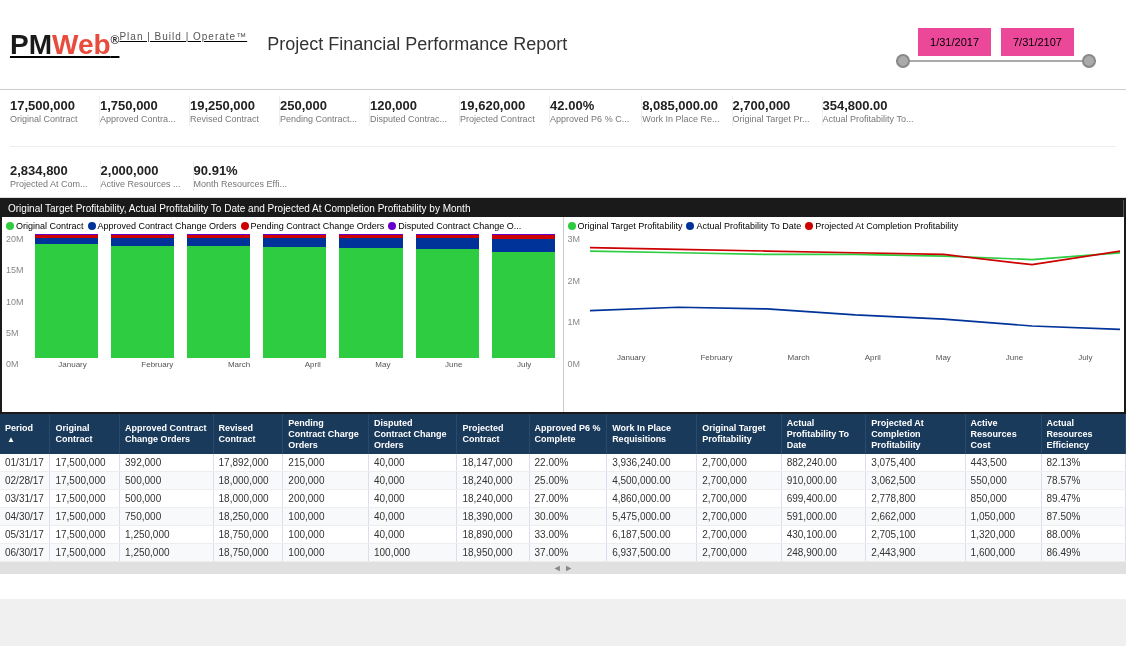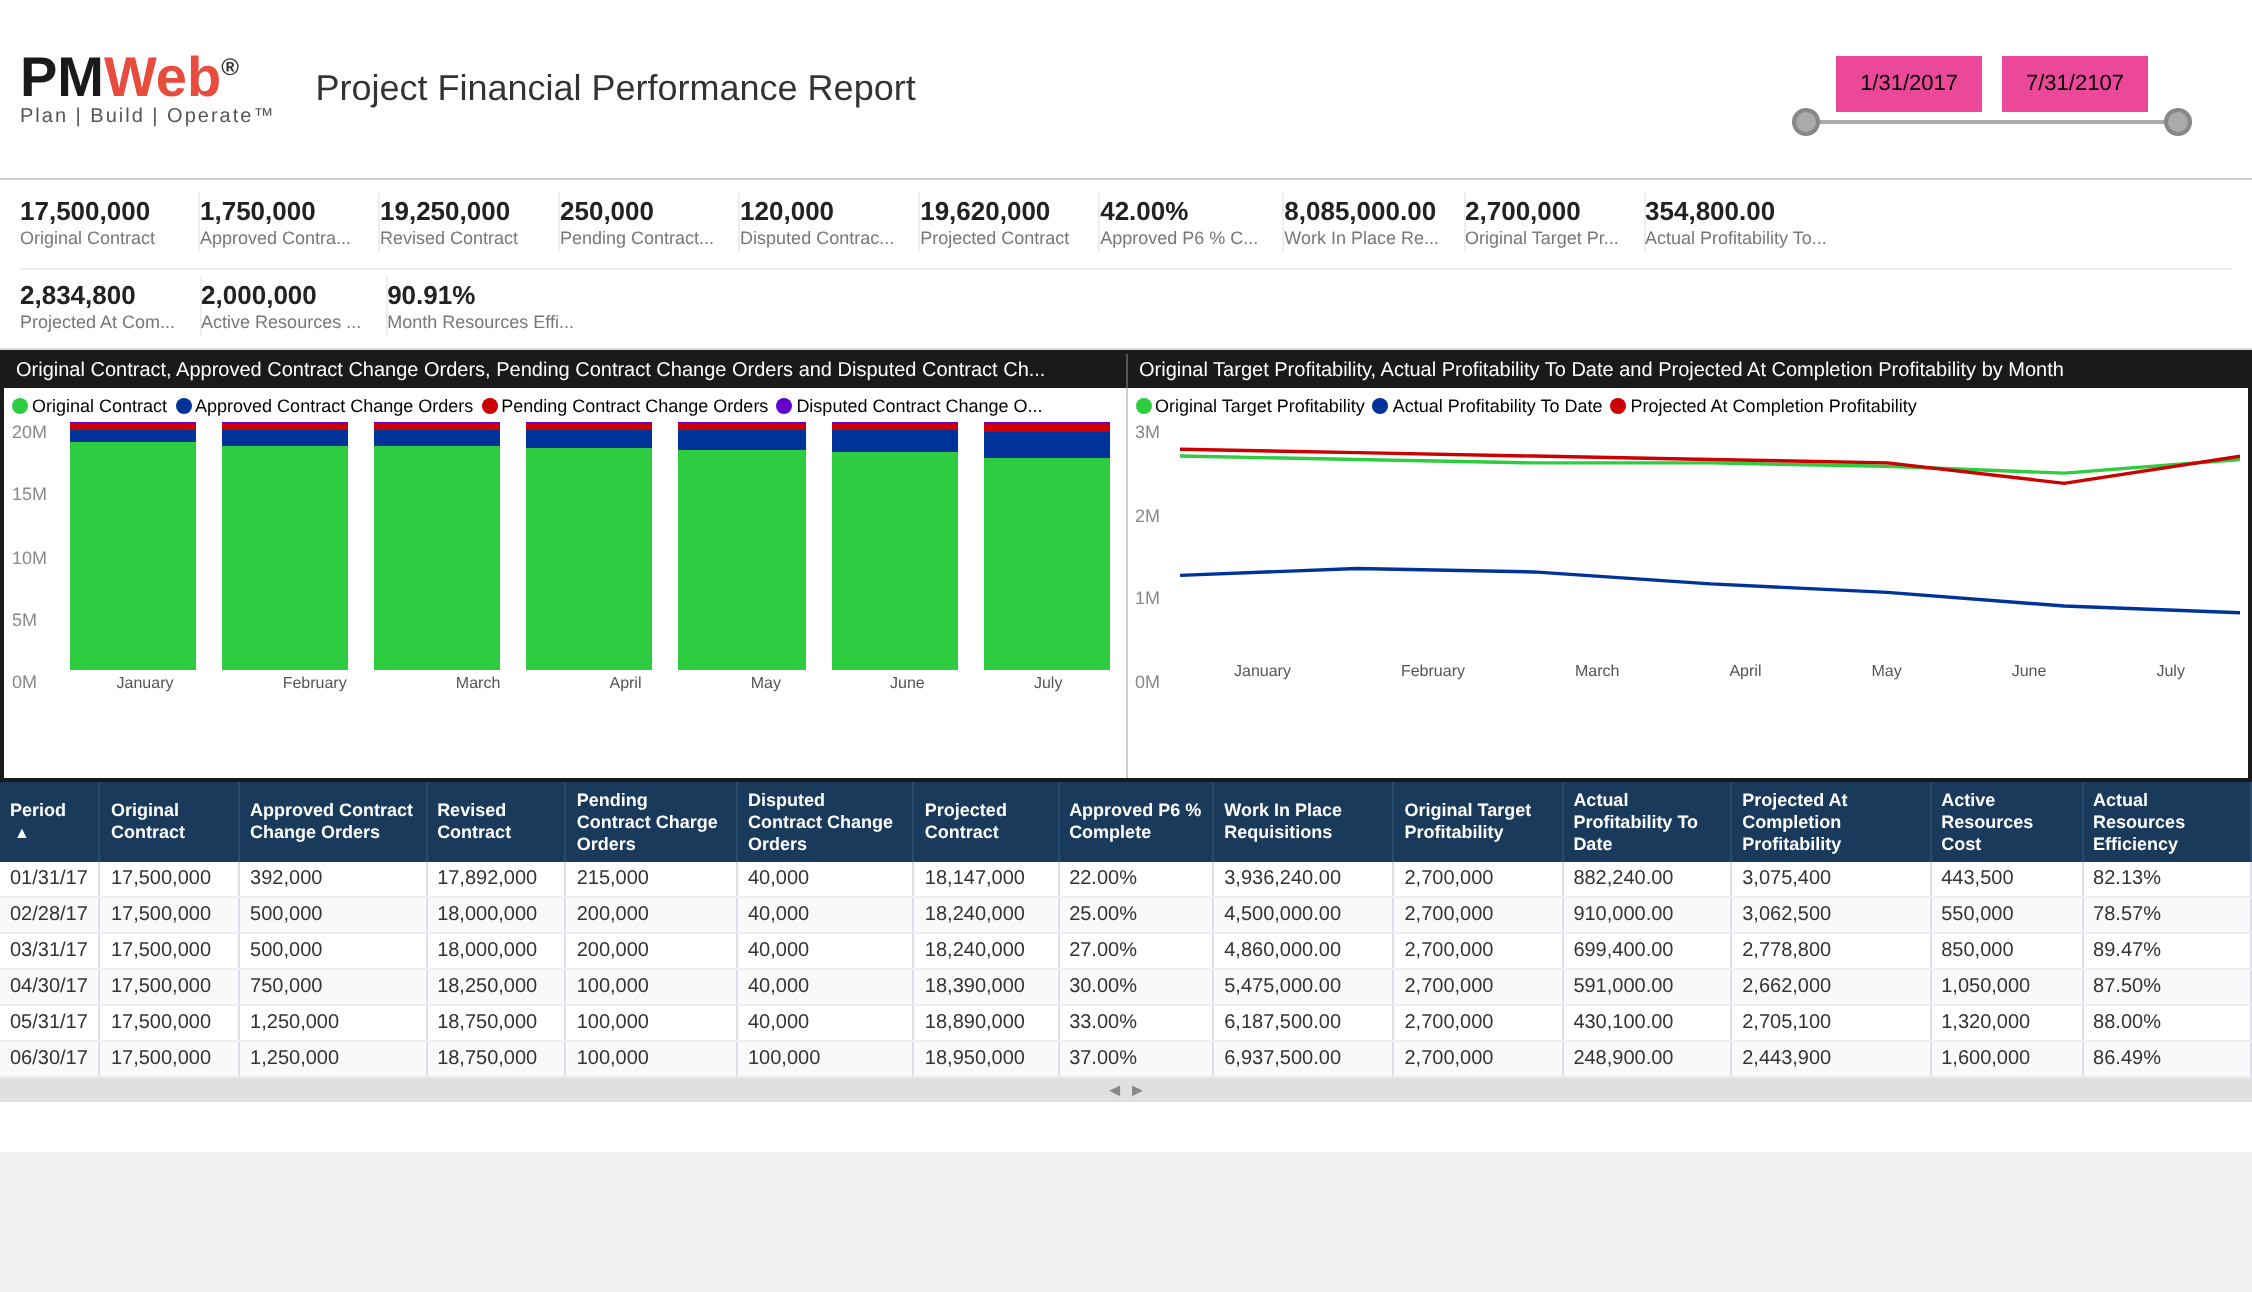--- a/index.html
+++ b/index.html
@@ -1,20 +1,20 @@
 <!DOCTYPE html>
 <html><head>
   <meta charset="utf-8">
   <style>
     * { box-sizing: border-box; margin: 0; padding: 0; font-family: Arial, sans-serif; }
     body { width: 1126px; height: 646px; overflow: hidden; background: #f0f0f0; font-size: 11px; }
 
     
     .header { display: flex; align-items: center; background: #fff; padding: 6px 10px; border-bottom: 1px solid #ccc; height: 90px; }
-    .logo-area { display: flex; flex-direction: column; margin-right: 20px; }
+    .logo-area { display: flex; flex-direction: row; margin-right: 20px; text-decoration: underline; }
     .logo-text { font-size: 28px; font-weight: bold; color: #333; line-height: 1; }
     .logo-text span.pm { color: #1a1a1a; }
     .logo-sub { font-size: 10px; color: #555; letter-spacing: 1px; }
     .report-title { font-size: 18px; color: #333; flex: 1; }
     .date-range { display: flex; flex-direction: column; align-items: center; margin-right: 20px; }
     .date-inputs { display: flex; gap: 10px; margin-bottom: 4px; }
     .date-box { border: 6px solid #ec4899; padding: 2px 6px; font-size: 11px; background: #ec4899; }
     .slider-line { display: flex; align-items: center; gap: 4px; }
     .slider-track { width: 200px; height: 2px; background: #aaa; position: relative; display: flex; align-items: center; }
     .slider-dot { width: 14px; height: 14px; border-radius: 50%; background: #aaa; border: 2px solid #888; position: absolute; }
@@ -117,39 +117,38 @@
       </div>
       <div class="kpi-item">
         <span class="kpi-value">2,700,000</span>
         <span class="kpi-label">Original Target Pr...</span>
       </div>
       <div class="kpi-item">
         <span class="kpi-value">354,800.00</span>
         <span class="kpi-label">Actual Profitability To...</span>
       </div>
     </div>
-  <div style="width:100%;display:flex;border-top:1px solid #eee;margin-top:8px;padding-top:3px;" id="kpi-row2">
+  <div style="width:100%;display:flex;border-top:1px solid #eee;margin-top:20px;padding-top:14px;" id="kpi-row2">
       <div class="kpi-item">
         <span class="kpi-value">2,834,800</span>
         <span class="kpi-label">Projected At Com...</span>
       </div>
       <div class="kpi-item">
         <span class="kpi-value">2,000,000</span>
         <span class="kpi-label">Active Resources ...</span>
       </div>
       <div class="kpi-item">
         <span class="kpi-value">90.91%</span>
         <span class="kpi-label">Month Resources Effi...</span>
       </div>
     </div>
 </div>
 
 <div class="charts-section">
   <div class="chart-headers">
-    <div class="chart-header" style="flex:1;border-right:1px solid #555;">Original Contract, Approved Contract Change Orders, Pending Contract Change Orders and Disputed Contract Ch...</div>
     <div class="chart-header" style="flex:1;">Original Target Profitability, Actual Profitability To Date and Projected At Completion Profitability by Month</div>
   </div>
   <div class="charts-container">
 
     <div class="chart-left">
       <div class="chart-legend" id="chart-left-legend">
           <span class="legend-item">
             <span class="legend-dot" style="background:#2ecc40"></span>
             <span>Original Contract</span>
           </span>

